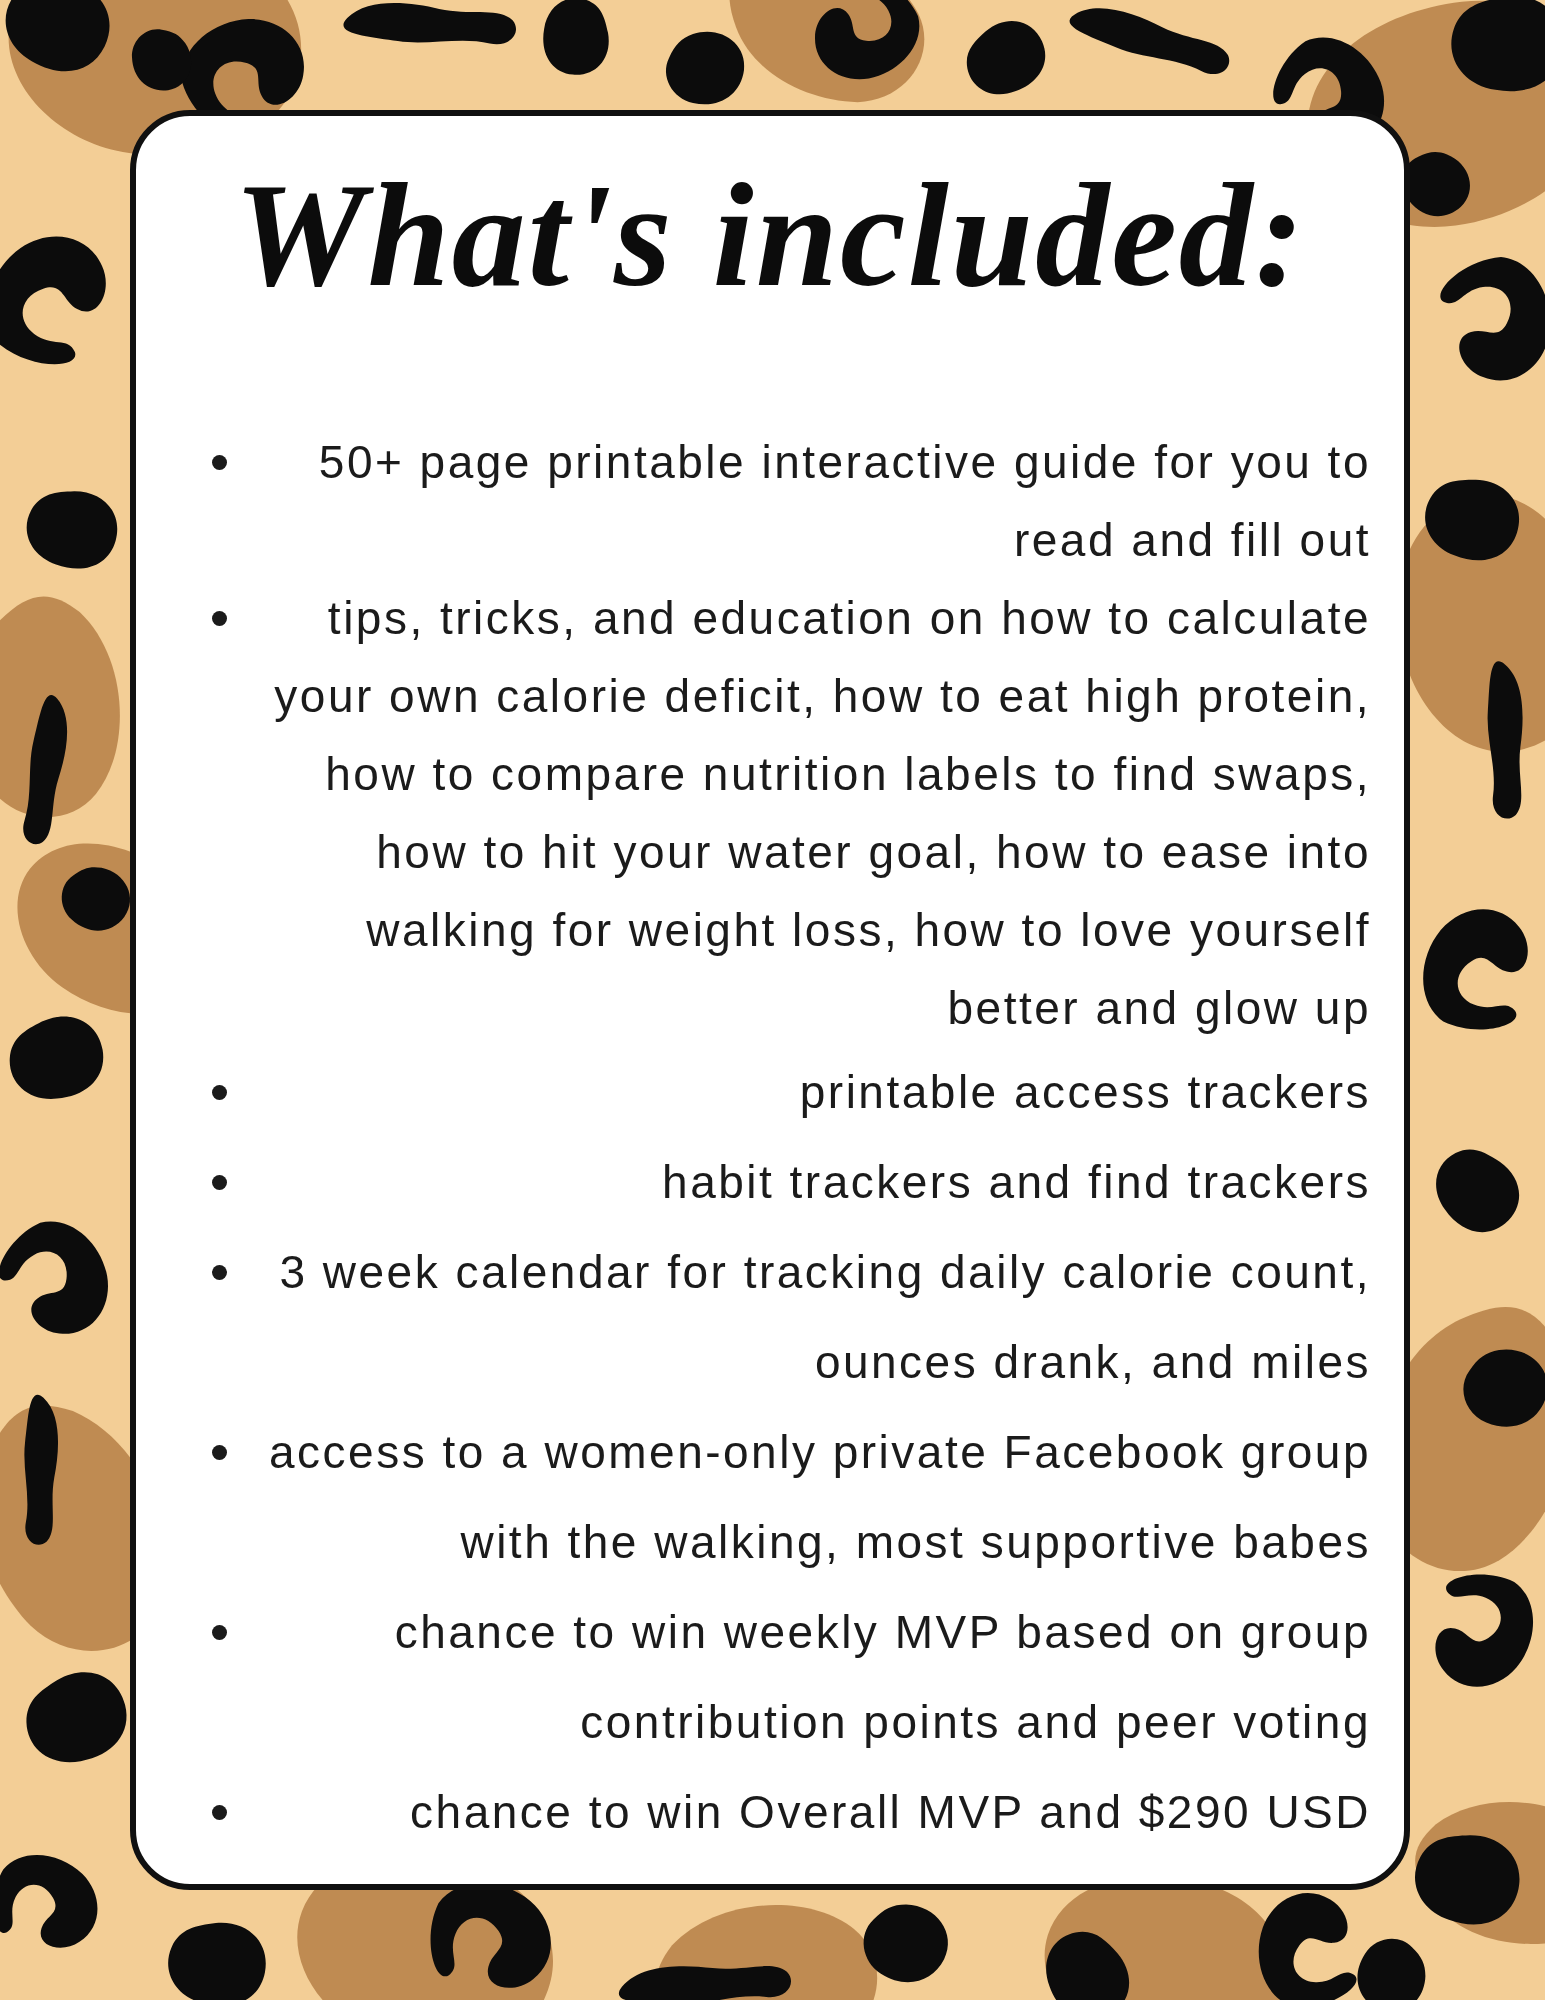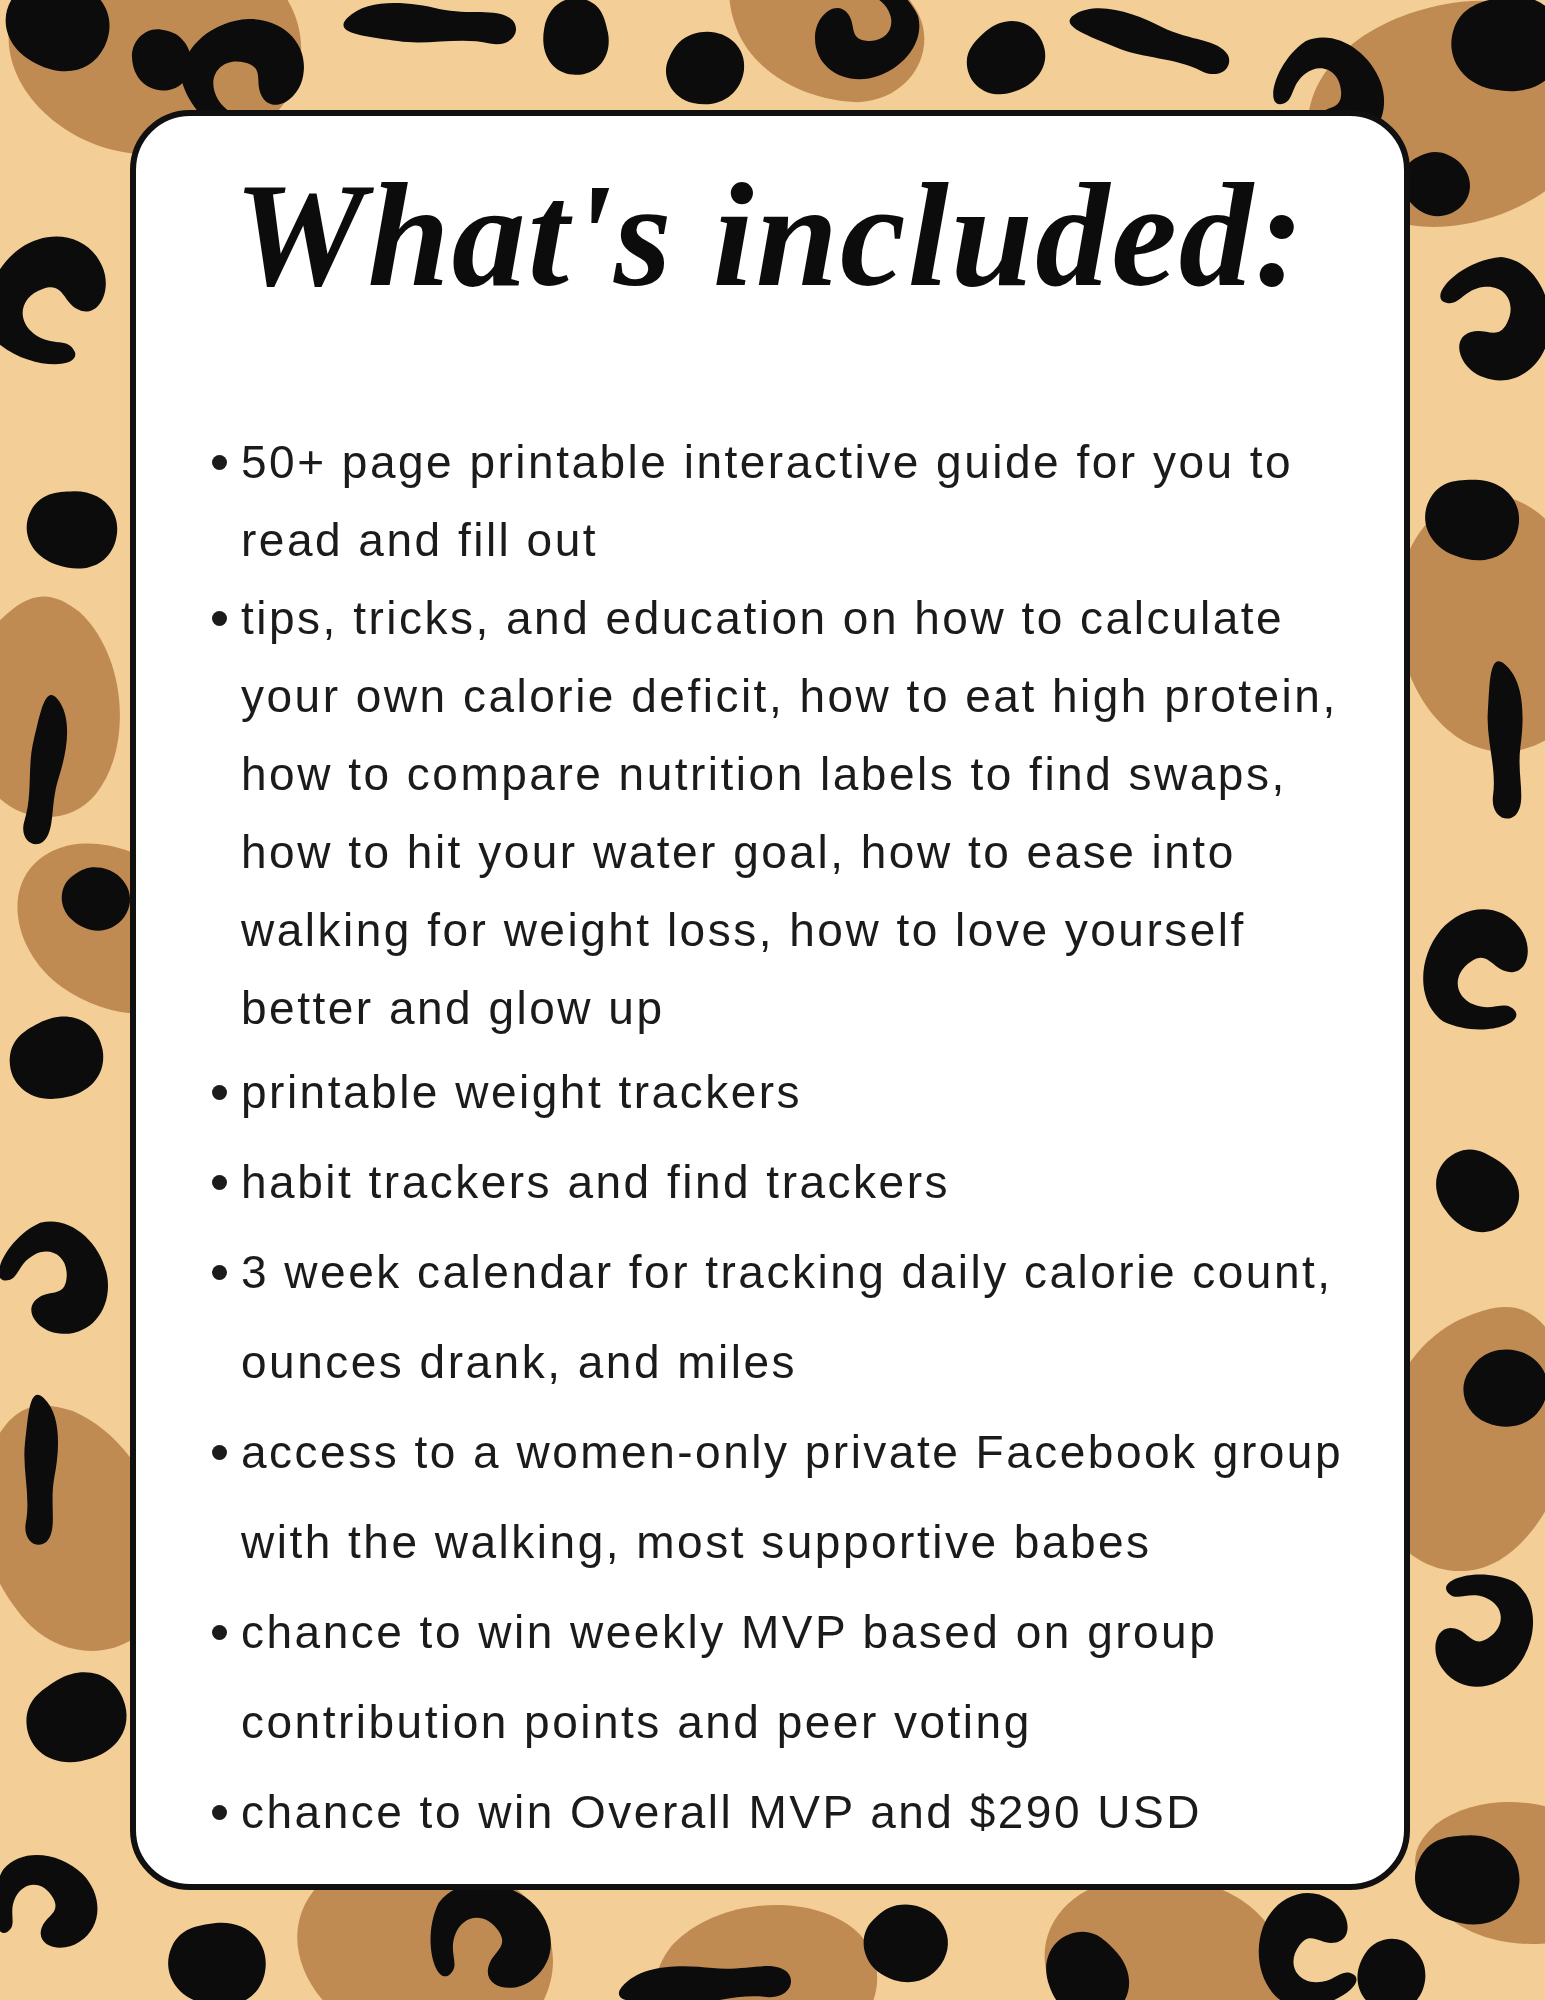--- a/index.html
+++ b/index.html
@@ -56,21 +56,21 @@
     white-space: nowrap;
   }
   ul.features {
     list-style: none;
     margin: 90px 33px 0 105px;
     color: var(--ink);
     font-size: 46px;
     letter-spacing: 2.5px;
     max-width: 1130px;
   }
-  ul.features li { position: relative; }
+  ul.features li { position: relative; text-align: right; }
   ul.features li.tight { line-height: 78px; }
   ul.features li.loose { line-height: 90px; }
   .bullet {
     position: absolute;
     left: -29px;
     width: 15px;
     height: 15px;
     border-radius: 50%;
     background: var(--ink);
   }
@@ -157,21 +157,21 @@
       <li class="tight">
         <span class="bullet"></span>
         <span>50+ page printable interactive guide for you to read and fill out</span>
       </li>
       <li class="tight">
         <span class="bullet"></span>
         <span>tips, tricks, and education on how to calculate your own calorie deficit, how to eat high protein, how to compare nutrition labels to find swaps, how to hit your water goal, how to ease into walking for weight loss, how to love yourself better and glow up</span>
       </li>
       <li class="loose">
         <span class="bullet"></span>
-        <span>printable weight trackers</span>
+        <span>printable access trackers</span>
       </li>
       <li class="loose">
         <span class="bullet"></span>
         <span>habit trackers and find trackers</span>
       </li>
       <li class="loose">
         <span class="bullet"></span>
         <span>3 week calendar for tracking daily calorie count, ounces drank, and miles</span>
       </li>
       <li class="loose">

